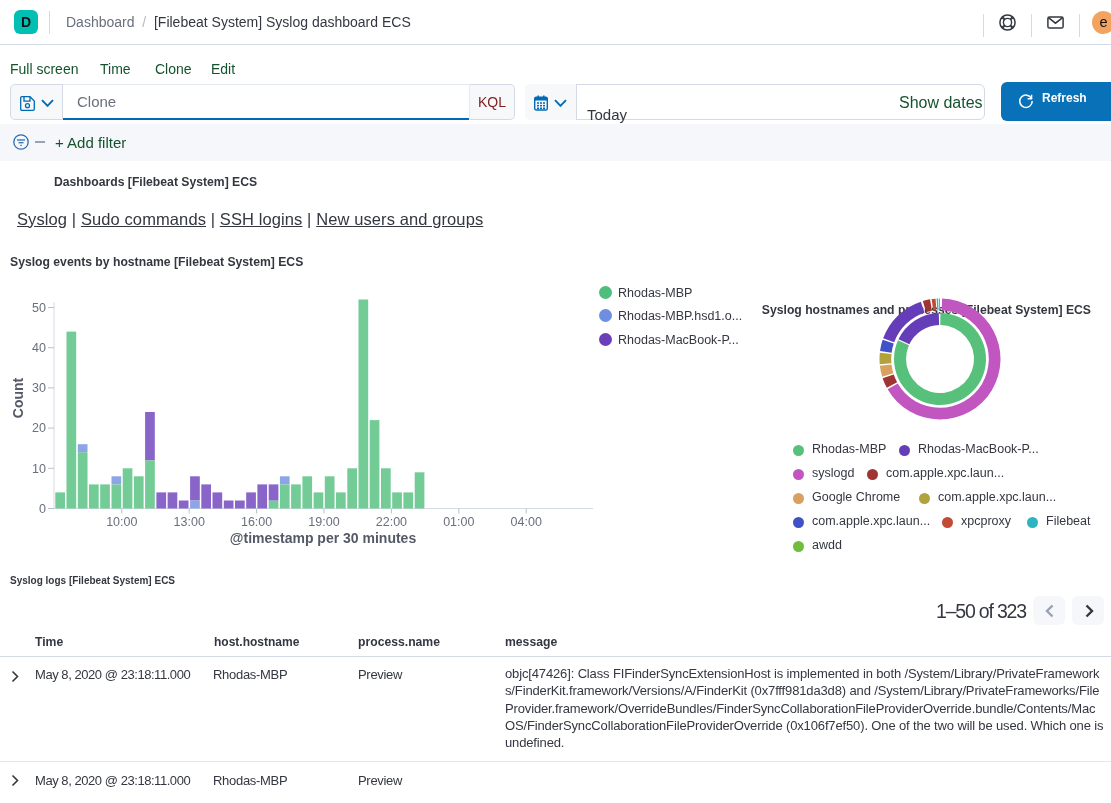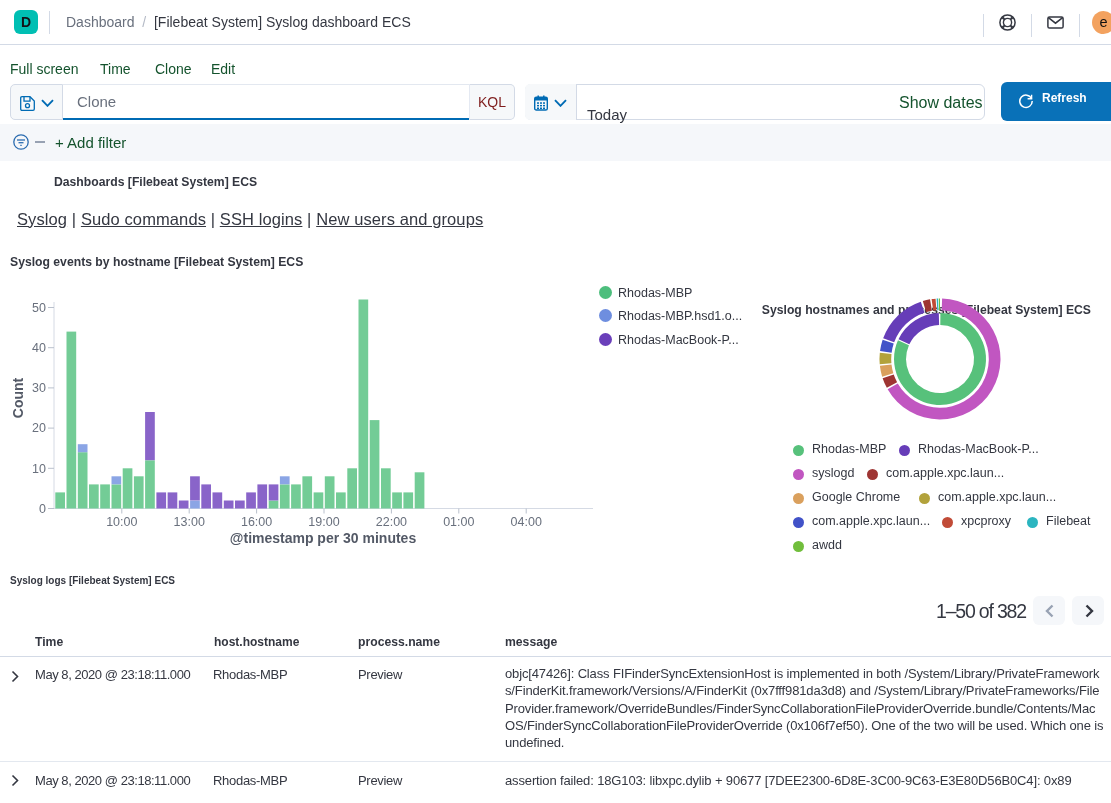--- a/index.html
+++ b/index.html
@@ -212,21 +212,21 @@
     <div class="abs" style="left:792.5px;top:516.5px;width:11px;height:11px;border-radius:50%;background:#4152C8;"></div>
     <div class="abs dark" style="left:812px;top:514px;font-size:12.5px;">com.apple.xpc.laun...</div>
     <div class="abs" style="left:941.5px;top:516.5px;width:11px;height:11px;border-radius:50%;background:#C14B37;"></div>
     <div class="abs dark" style="left:961px;top:514px;font-size:12.5px;">xpcproxy</div>
     <div class="abs" style="left:1026.5px;top:516.5px;width:11px;height:11px;border-radius:50%;background:#2BB5C0;"></div>
     <div class="abs dark" style="left:1046px;top:514px;font-size:12.5px;">Filebeat</div>
     <div class="abs" style="left:792.5px;top:540.5px;width:11px;height:11px;border-radius:50%;background:#71BE3C;"></div>
     <div class="abs dark" style="left:812px;top:538px;font-size:12.5px;">awdd</div>
 
   <div class="abs dark" style="left:10px;top:574.5px;font-size:10px;font-weight:bold;">Syslog logs [Filebeat System] ECS</div>
-  <div class="abs dark" style="left:936px;top:599.8px;font-size:19.5px;letter-spacing:-1.2px;">1–50 of 382</div>
+  <div class="abs dark" style="left:936px;top:599.8px;font-size:19.5px;letter-spacing:-1.2px;">1–50 of 323</div>
   <div class="abs" style="left:1033px;top:596px;width:32px;height:29px;border-radius:6px;background:#F5F7FA;"></div>
   <svg class="abs" style="left:1043px;top:604px" width="13" height="14" viewBox="0 0 13 14" fill="none" stroke="#98A2B3" stroke-width="2.4">
       <path d="M9.5 1.5 L4 7 L9.5 12.5"></path>
     </svg>
   <div class="abs" style="left:1072px;top:596px;width:32px;height:29px;border-radius:6px;background:#F5F7FA;"></div>
   <svg class="abs" style="left:1083px;top:604px" width="13" height="14" viewBox="0 0 13 14" fill="none" stroke="#343741" stroke-width="2.4">
       <path d="M3.5 1.5 L9 7 L3.5 12.5"></path>
     </svg>
 
   <div class="abs dark" style="left:35px;top:635px;font-size:12.2px;font-weight:bold;">Time</div>
@@ -243,15 +243,14 @@
   <div class="abs dark" style="left:358px;top:666.5px;font-size:13px;letter-spacing:-0.3px;">Preview</div>
   <div class="abs dark" style="left:505px;top:665.4px;font-size:13px;letter-spacing:-0.14px;line-height:17.1px;white-space:nowrap;">objc[47426]: Class FIFinderSyncExtensionHost is implemented in both /System/Library/PrivateFramework<br>s/FinderKit.framework/Versions/A/FinderKit (0x7fff981da3d8) and /System/Library/PrivateFrameworks/File<br>Provider.framework/OverrideBundles/FinderSyncCollaborationFileProviderOverride.bundle/Contents/Mac<br>OS/FinderSyncCollaborationFileProviderOverride (0x106f7ef50). One of the two will be used. Which one is<br>undefined.</div>
 
   <div class="abs" style="left:0;top:761px;width:1111px;height:1px;background:#E3E8EF;"></div>
   <svg class="abs" style="left:9px;top:773.5px" width="12" height="13" viewBox="0 0 12 13" fill="none" stroke="#343741" stroke-width="1.6">
       <path d="M3.5 1.5 L8.5 6.5 L3.5 11.5"></path>
     </svg>
   <div class="abs dark" style="left:35px;top:772.5px;font-size:13px;letter-spacing:-0.45px;">May 8, 2020 @ 23:18:11.000</div>
   <div class="abs dark" style="left:213px;top:772.5px;font-size:13px;letter-spacing:-0.3px;">Rhodas-MBP</div>
   <div class="abs dark" style="left:358px;top:772.5px;font-size:13px;letter-spacing:-0.3px;">Preview</div>
-  <div class="abs dark" style="left:505px;top:772.5px;font-size:13px;letter-spacing:-0.14px;">assertion failed: 18G103: libxpc.dylib + 90677 [7DEE2300-6D8E-3C00-9C63-E3E80D56B0C4]: 0x89</div>
 
 </div>
 
 </body></html>

